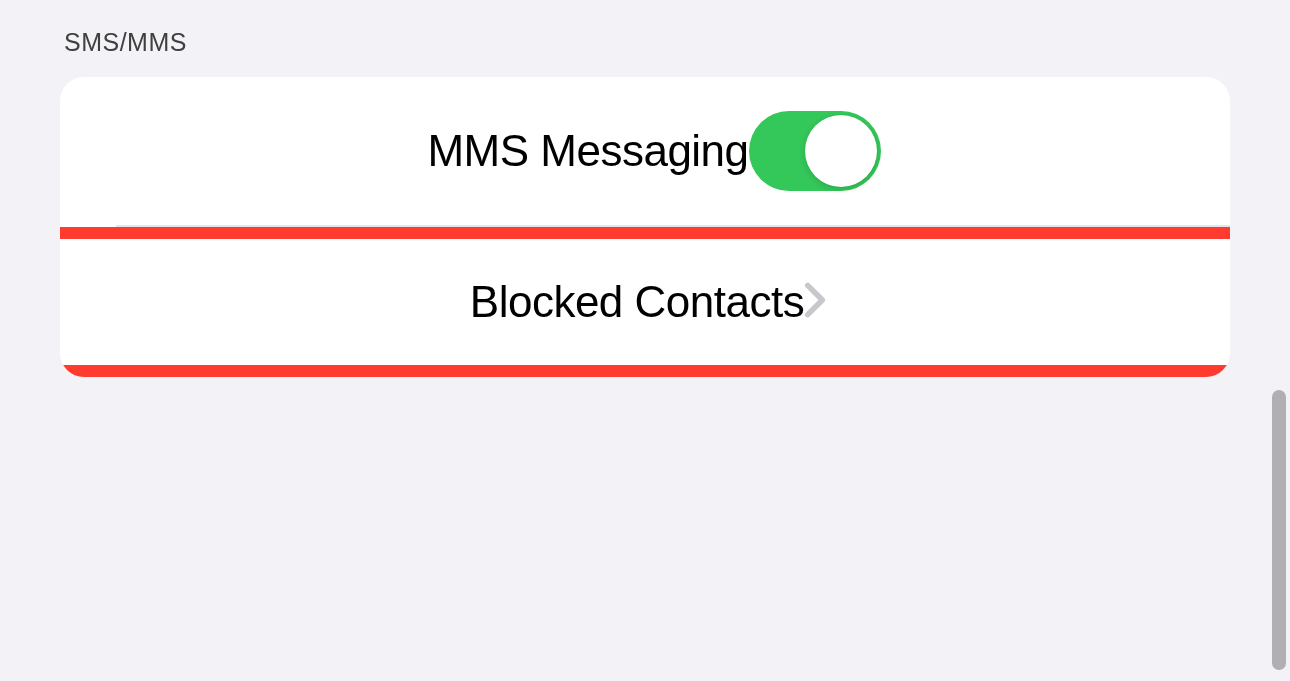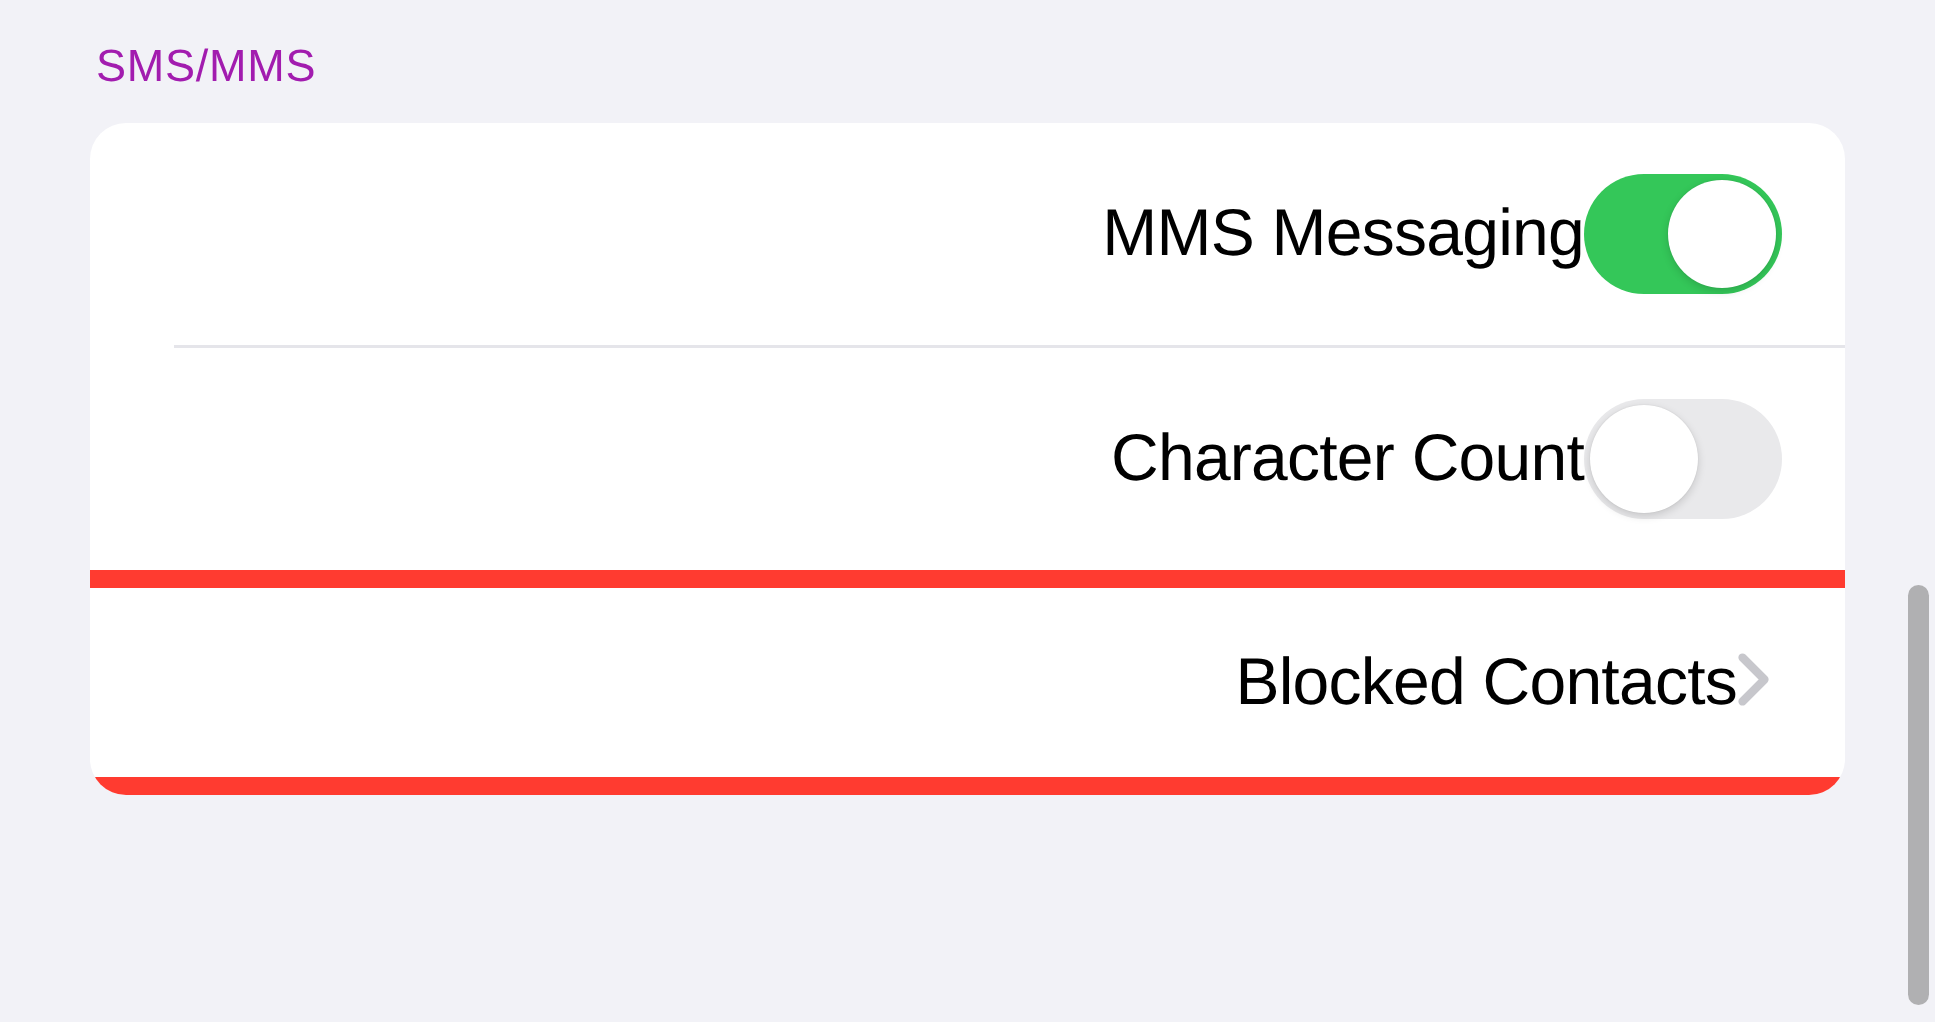--- a/index.html
+++ b/index.html
@@ -12,34 +12,34 @@
       background-color: #f2f2f7;
       width: 1290px;
       height: 681px;
       overflow: hidden;
       position: relative;
     }
     .container {
       padding: 0 60px;
     }
     .section-header {
-      font-size: 30px;
-      color: #a21caf;
+      font-size: 25px;
+      color: #404040;
       padding: 28px 0 20px 4px;
       letter-spacing: 0.5px;
     }
     .settings-group {
       background-color: #ffffff;
       border-radius: 24px;
       overflow: hidden;
     }
     .settings-row {
       display: flex;
       align-items: center;
-      justify-content: flex-end;
+      justify-content: center;
       padding: 34px 42px 34px 4px;
       margin-left: 56px;
       border-bottom: 2px solid #e5e5ea;
     }
     .settings-row:last-child {
       border-bottom: none;
     }
     .row-label {
       font-size: 44px;
       color: #000000;
@@ -113,26 +113,20 @@
   <div class="settings-group">
 
     <div class="settings-row">
       <span class="row-label">MMS Messaging</span>
       <div class="toggle toggle-on">
         <div class="toggle-knob"></div>
       </div>
     </div>
 
 
-    <div class="settings-row" style="border-bottom: none;">
-      <span class="row-label">Character Count</span>
-      <div class="toggle toggle-off">
-        <div class="toggle-knob"></div>
-      </div>
-    </div>
 
     <div class="highlight-wrapper">
       <div class="settings-row">
         <span class="row-label">Blocked Contacts</span>
         <span class="chevron">
           <svg width="22" height="38" viewBox="0 0 12 20" fill="none">
             <path d="M2 2 L10 10 L2 18" stroke="#c7c7cc" stroke-width="3" stroke-linecap="round" stroke-linejoin="round"></path>
           </svg>
         </span>
       </div>

